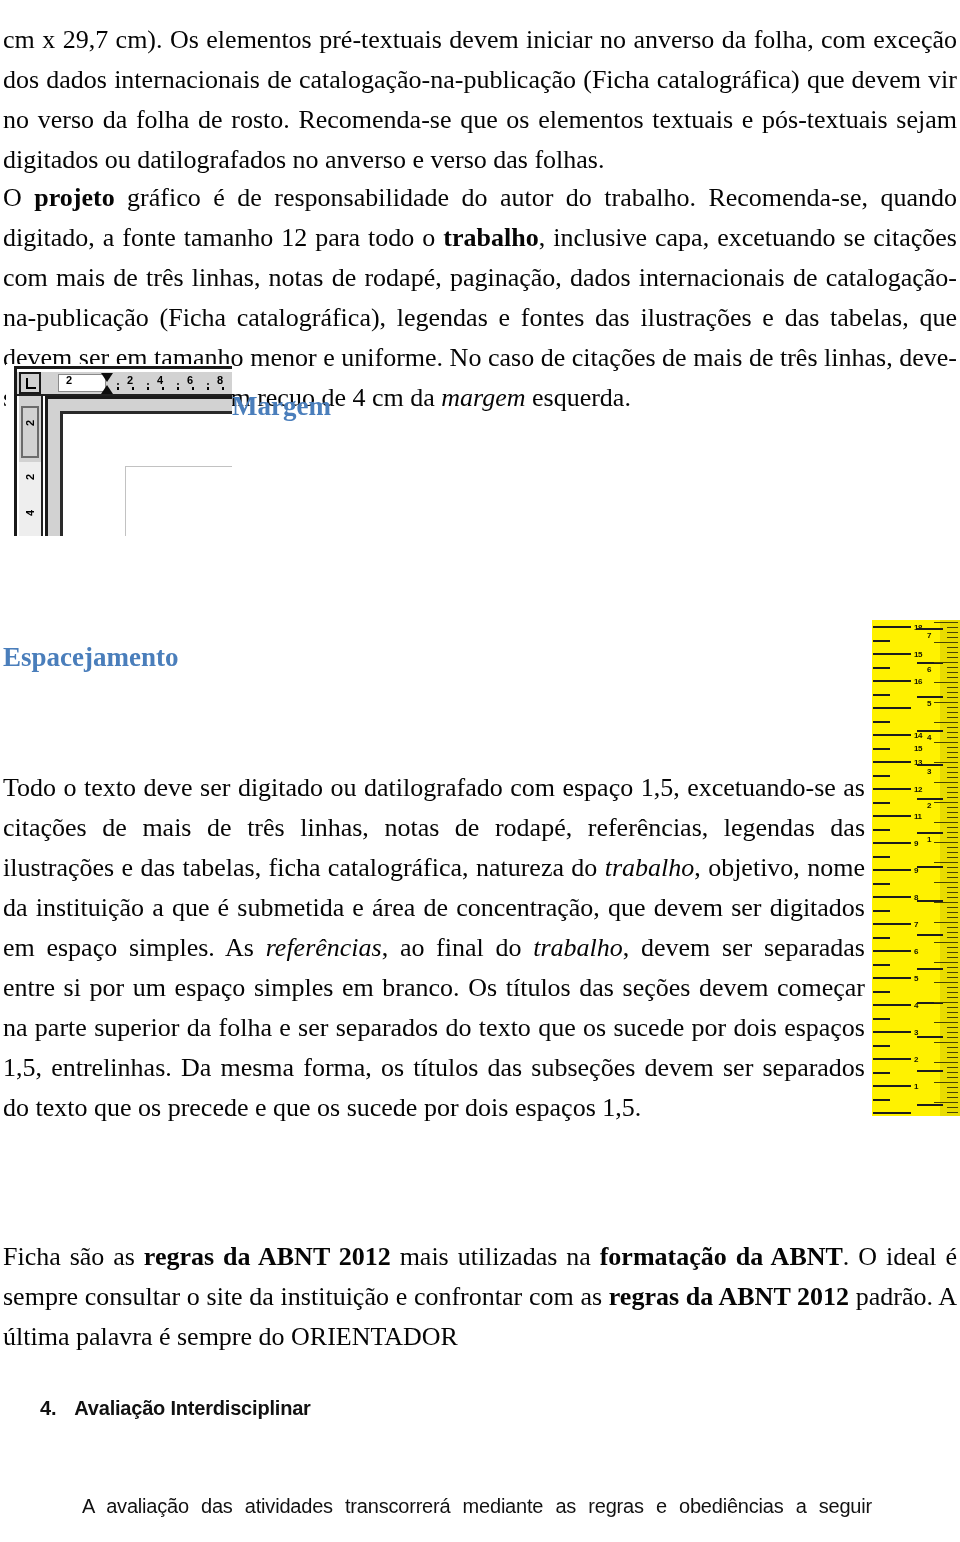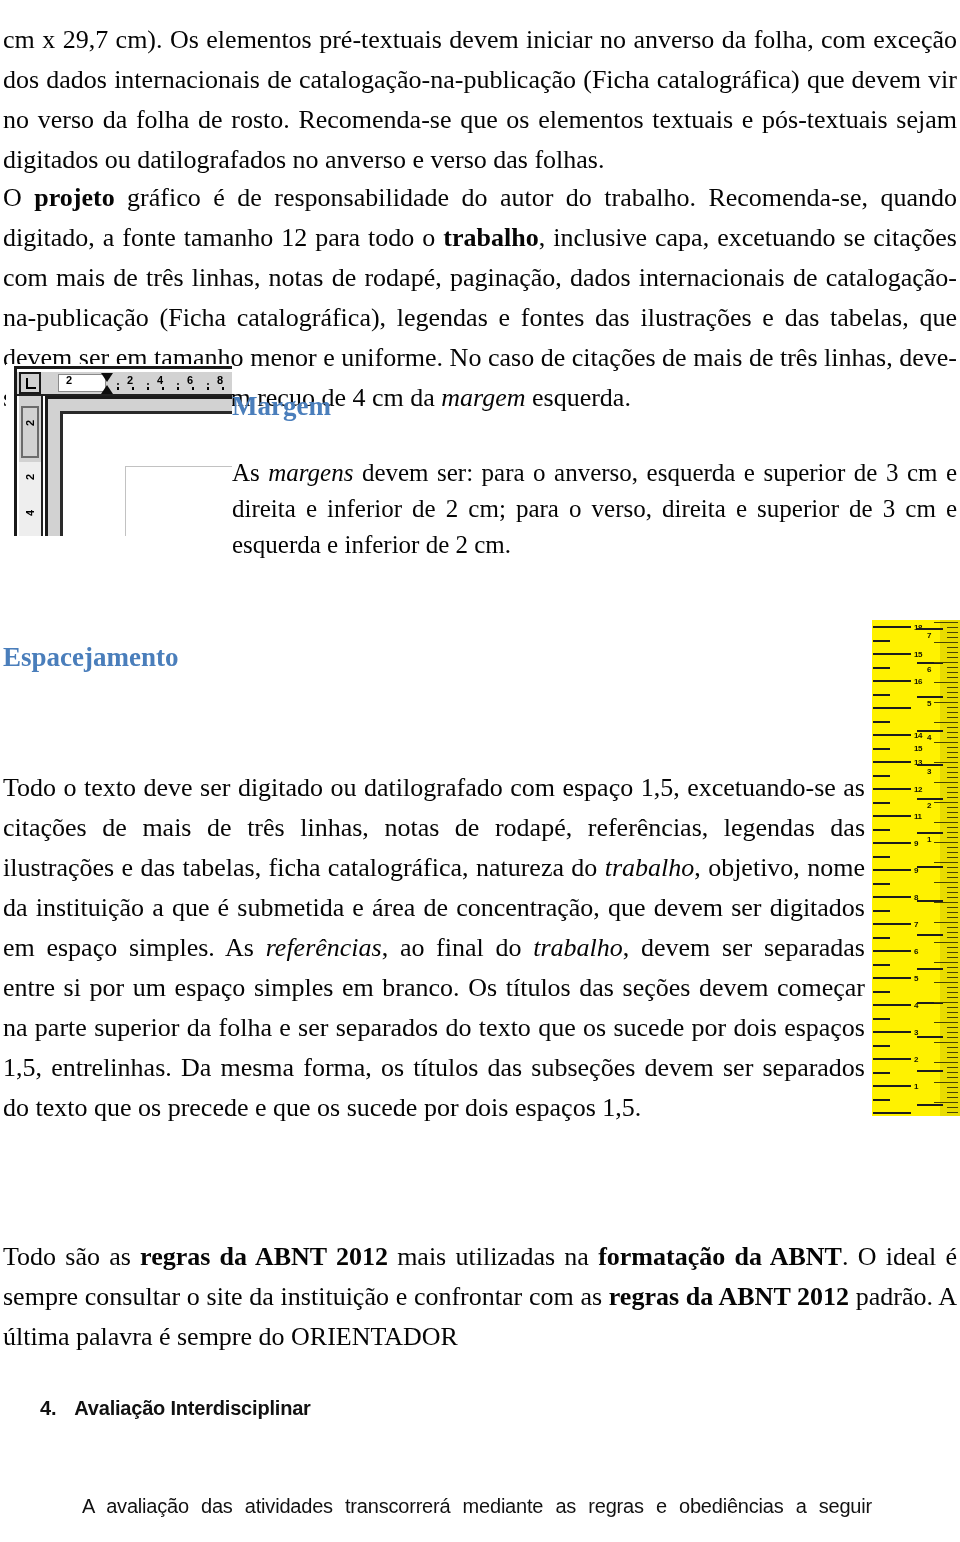--- a/index.html
+++ b/index.html
@@ -366,21 +366,20 @@
     <div class="htick" style="left:216px;"></div>
 
     <div class="indent-marker">
       <span class="tri-dn"></span>
       <span class="tri-up"></span>
     </div>
   </div>
 
   <h2 id="heading-margem">Margem</h2>
 
-  <p id="para-margem" class="body-text"><span>As </span><i>margens</i><span> devem ser: para o anverso, esquerda e superior de 3 cm e direita e inferior de 2 cm; para o verso, direita e superior de 3 cm e esquerda e inferior de 2 cm.</span></p>
 
   <h2 id="heading-espacejamento">Espacejamento</h2>
 
   <div id="yellow-ruler">
     <div class="yr-edge-left"></div>
     <div class="yr-band"></div>
     <div id="yr-marks">
         <div class="yr-tick long" style="top: 6px;"></div>
         <div class="yr-tick short" style="top: 20px;"></div>
         <div class="yr-num" style="left: 45px; top: 4px;">18</div>
@@ -556,19 +555,19 @@
         <div class="yr-rtick short" style="top: 477px;"></div>
         <div class="yr-rtick long" style="top: 482px;"></div>
         <div class="yr-rtick short" style="top: 487px;"></div>
         <div class="yr-rtick short" style="top: 492px;"></div>
       </div>
   </div>
 
   <p id="para-espacejamento" class="body-text"><span>Todo o texto deve ser digitado ou datilografado com espaço 1,5, excetuando-se as citações de mais de três linhas, notas de rodapé, referências, legendas das ilustrações e das tabelas, ficha catalográfica, natureza do </span><i>trabalho</i><span>, objetivo, nome da instituição a que é submetida e área de concentração, que devem ser digitados em espaço simples. As </span><i>referências</i><span>, ao final do </span><i>trabalho</i><span>, devem ser separadas entre si por um espaço simples em branco. Os títulos das seções devem começar na parte superior da folha e ser separados do texto que os sucede por dois espaços 1,5, entrelinhas. Da mesma forma, os títulos das subseções devem ser separados do texto que os precede e que os sucede por dois espaços 1,5.</span></p>
 
 
-  <p id="para-regras" class="body-text"><span>Todo são as </span><b>regras da ABNT 2012</b><span> mais utilizadas na </span><b>formatação da ABNT</b><span>. O ideal é sempre consultar o site da instituição e confrontar com as </span><b>regras da ABNT 2012</b><span> padrão. A última palavra é sempre do ORIENTADOR</span></p>
+  <p id="para-regras" class="body-text"><span>Ficha são as </span><b>regras da ABNT 2012</b><span> mais utilizadas na </span><b>formatação da ABNT</b><span>. O ideal é sempre consultar o site da instituição e confrontar com as </span><b>regras da ABNT 2012</b><span> padrão. A última palavra é sempre do ORIENTADOR</span></p>
 
   <h2 id="heading-avaliacao"><span class="num">4.</span><span>Avaliação Interdisciplinar</span></h2>
 
   <p id="para-avaliacao">A avaliação das atividades transcorrerá mediante as regras e obediências a seguir levantadas, além de outras já retro-mencionadas.</p>
 
 </div>
 
 </body></html>

